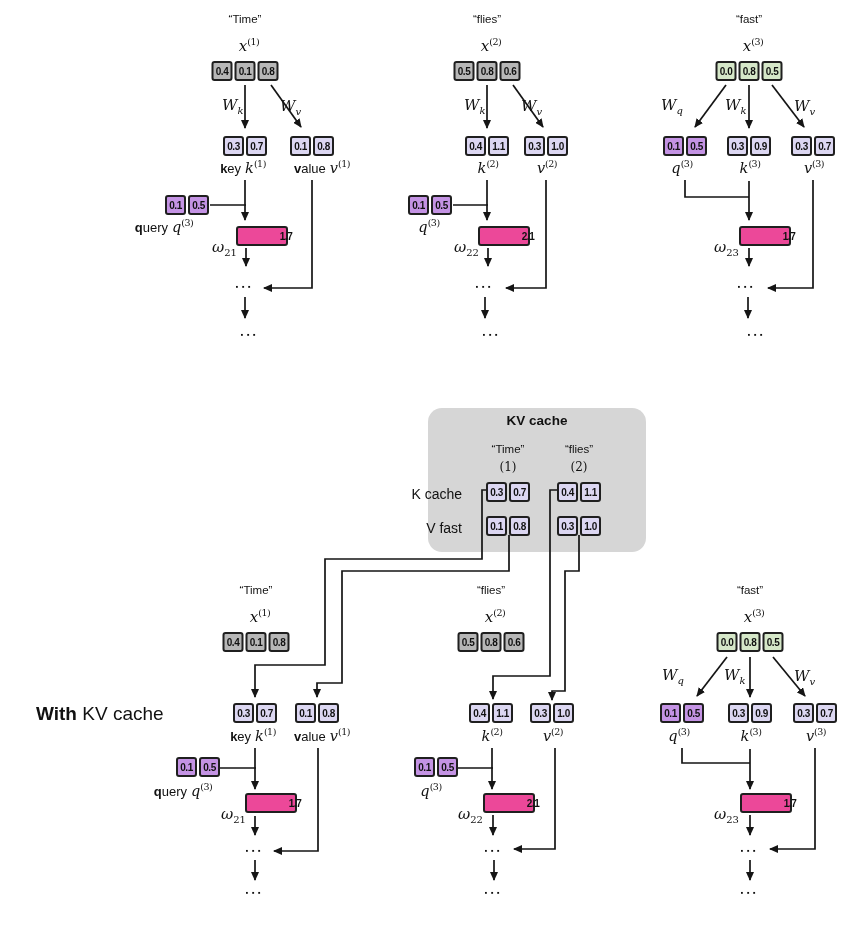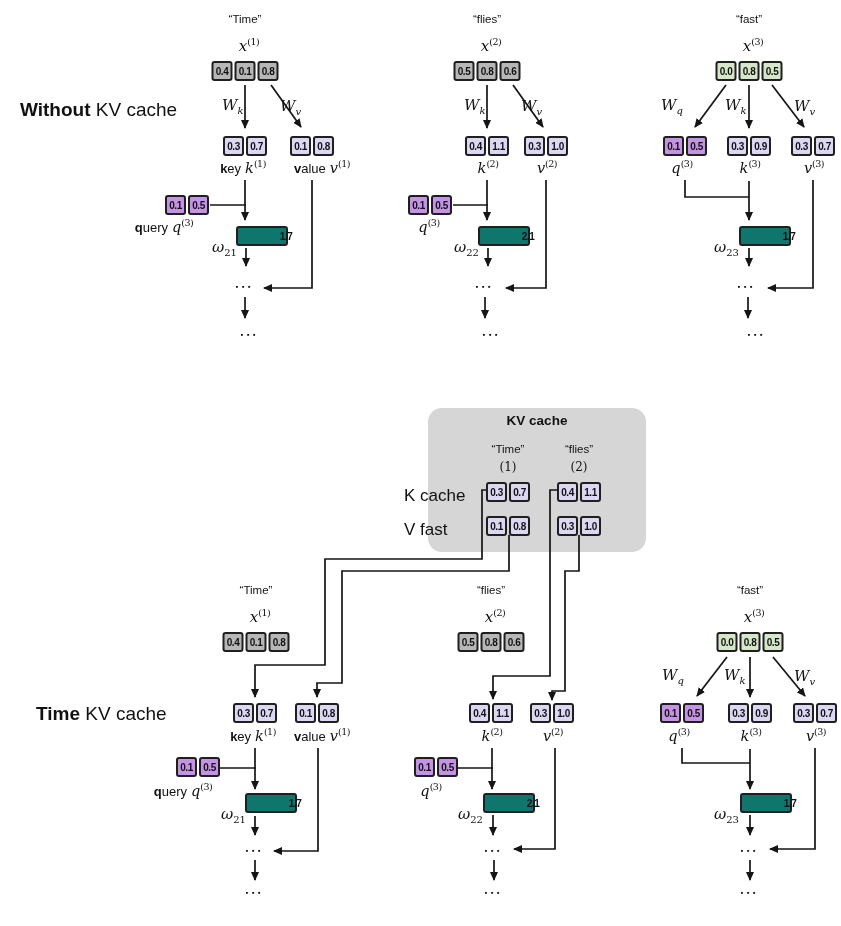--- a/index.html
+++ b/index.html
@@ -8,38 +8,38 @@
   .cx { transform:translateX(-50%); }
   .token { position:absolute; font-size:11.5px; white-space:nowrap; }
   .row { position:absolute; display:flex; gap:2px; }
   .cell { box-sizing:border-box; width:21px; height:20px; border:2px solid #1f1f1f;
           border-radius:3px; display:flex; align-items:center; justify-content:center;
           font-size:10px; font-weight:bold; letter-spacing:-0.4px; white-space:nowrap; }
   .gray  { background:#b7b7b7; }
   .green { background:#d5e7c8; }
   .lav   { background:#dcd7f2; }
   .pur   { background:#c493e4; }
-  .blue  { background:#0f766e;padding-left:48px; }
+  .blue  { background:#ec4899;padding-left:48px; }
   .abs { position:absolute; }
   .math { position:absolute; font-family:"DejaVu Serif", serif; font-style:italic;
           font-size:15px; white-space:nowrap; }
   .math sup, .wordlabel sup { font-family:"DejaVu Serif", serif; font-style:normal;
           font-size:9.5px; vertical-align:6px; letter-spacing:-0.5px; }
   .math sub { font-size:10px; vertical-align:-4px; }
   .math sub.rom { font-style:normal; }
   .wordlabel { position:absolute; font-size:13px; white-space:nowrap; }
   .wordlabel b { font-weight:bold; }
   .wordlabel .m { font-family:"DejaVu Serif", serif; font-style:italic; font-size:14.5px; margin-left:4px; }
   .wordlabel .m0 { margin-left:0; }
   .dots { position:absolute; font-size:7.5px; letter-spacing:3.5px; line-height:8px; white-space:nowrap; }
   .ptitle { position:absolute; font-size:19px; white-space:nowrap; }
   .kvbox { position:absolute; left:428px; top:408px; width:218px; height:144px;
            background:#d6d6d6; border-radius:14px; }
   .kvtitle { position:absolute; font-weight:bold; font-size:13.5px; white-space:nowrap; }
-  .cachelabel { position:absolute; font-size:17px; width:58px; white-space:nowrap; }
+  .cachelabel { position:absolute; font-size:14px; width:58px; text-align:right; white-space:nowrap; }
   .indexlabel { position:absolute; font-family:"DejaVu Serif", serif; font-size:12px; }
   svg.wires { position:absolute; left:0; top:0; pointer-events:none; }
   svg.wires line, svg.wires polyline { stroke:#151515; stroke-width:1.7; fill:none; }
 </style>
 </head>
 <body>
 
 <div class="stage">
 
   <div class="kvbox"></div>
@@ -96,22 +96,21 @@
     <line x1="727" y1="657" x2="697" y2="696" marker-end="url(#ah)"></line>
     <line x1="750" y1="657" x2="750" y2="697" marker-end="url(#ah)"></line>
     <line x1="773" y1="657" x2="805" y2="696" marker-end="url(#ah)"></line>
     <polyline points="682,748 682,763 750,763"></polyline>
     <line x1="750" y1="749" x2="750" y2="789" marker-end="url(#ah)"></line>
     <line x1="750" y1="815" x2="750" y2="835" marker-end="url(#ah)"></line>
     <polyline points="815,748 815,849 770,849" marker-end="url(#ah)"></polyline>
     <line x1="750" y1="860" x2="750" y2="880" marker-end="url(#ah)"></line>
   </svg>
 
-  <div class="ptitle" style="left:20px; top:99px"><b>Without</b><span> KV cache</span></div>
-  <div class="ptitle" style="left:36px; top:703px"><b>Time</b><span> KV cache</span></div>
+  <div class="ptitle" style="left:36px; top:703px"><b>With</b><span> KV cache</span></div>
 
   <div class="token cx" style="left:245px; top:13px">“Time”</div>
   <div class="math cx" style="left:249px; top:36px"><i>x</i><sup>(1)</sup></div>
   <div class="row cx" style="left:245px; top:61px">
     <span class="cell gray">0.4</span>
     <span class="cell gray">0.1</span>
     <span class="cell gray">0.8</span>
   </div>
   <div class="math" style="left:222px; top:96px"><i>W</i><sub>k</sub></div>
   <div class="math" style="left:280px; top:97px"><i>W</i><sub>v</sub></div>

